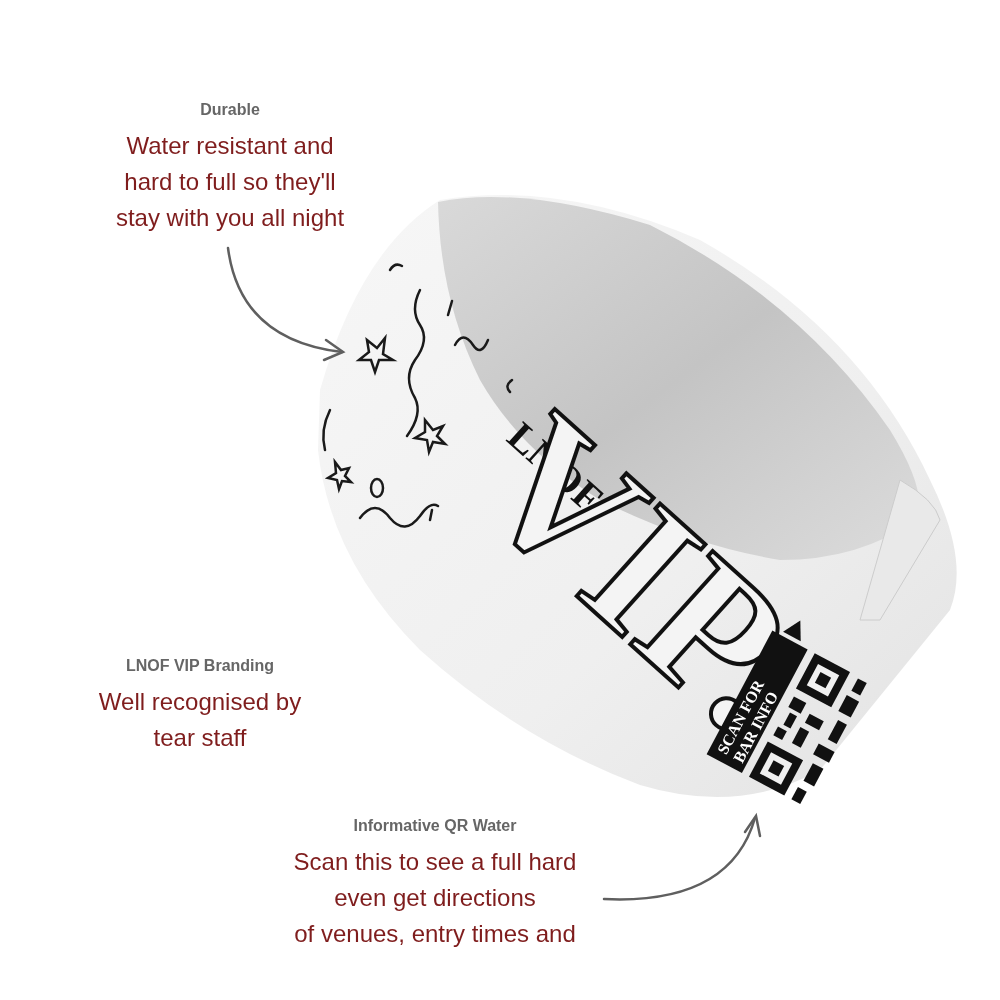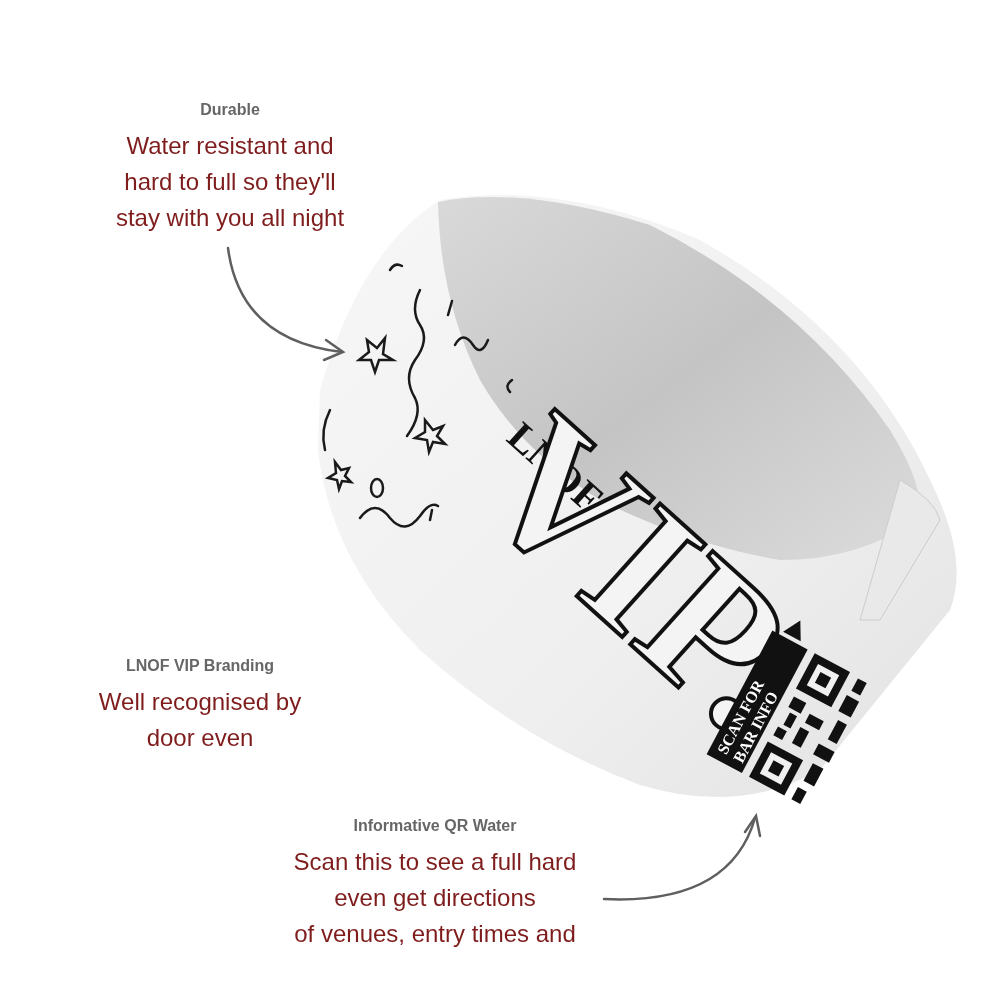--- a/index.html
+++ b/index.html
@@ -93,21 +93,21 @@
 <div class="callout" id="callout-durable">
   <div class="title">Durable</div>
   <div class="line">Water resistant and</div>
   <div class="line">hard to full so they'll</div>
   <div class="line">stay with you all night</div>
 </div>
 
 <div class="callout" id="callout-branding">
   <div class="title">LNOF VIP Branding</div>
   <div class="line">Well recognised by</div>
-  <div class="line">door even</div>
+  <div class="line">tear staff</div>
 </div>
 
 <div class="callout" id="callout-qr">
   <div class="title">Informative QR Water</div>
   <div class="line">Scan this to see a full hard</div>
   <div class="line">even get directions</div>
   <div class="line">of venues, entry times and</div>
 </div>
 
 </body></html>

